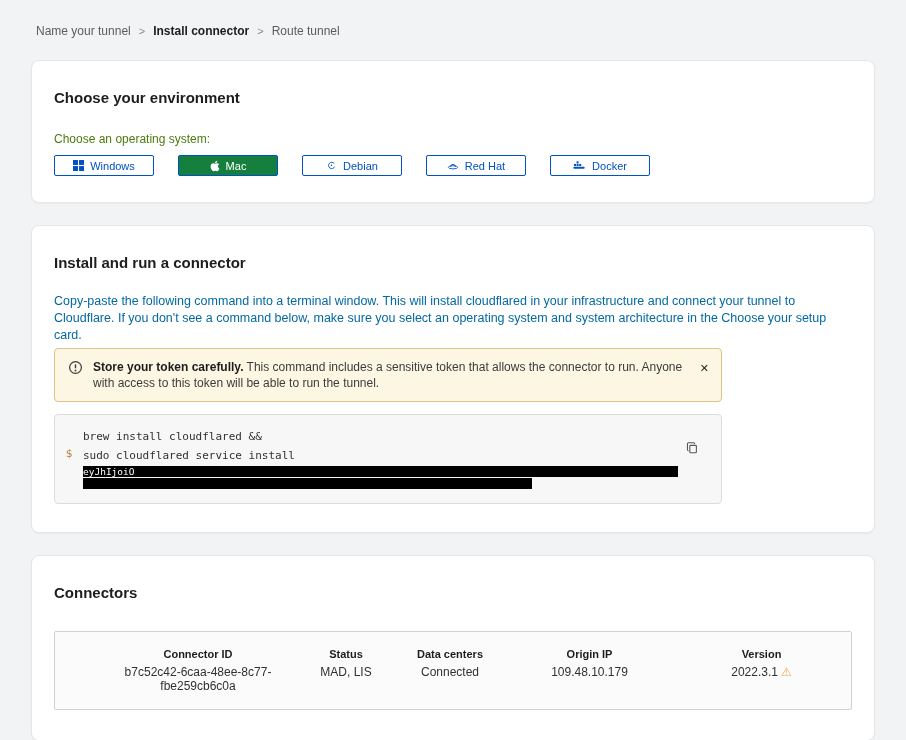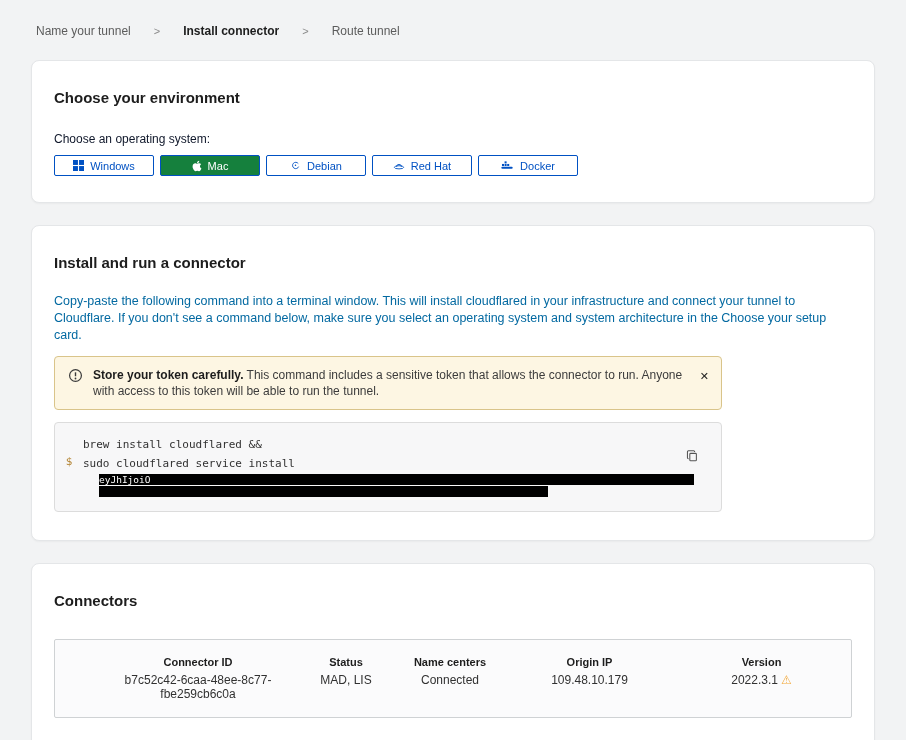--- a/index.html
+++ b/index.html
@@ -9,42 +9,42 @@
     font-family: "Liberation Sans", sans-serif;
     color: #313131;
   }
   
   .breadcrumb {
     padding: 24px 36px 0 36px;
     font-size: 12px;
     color: #5c5c5c;
     display: flex;
     align-items: center;
-    gap: 23px;
+    gap: 8px;
   }
   .crumb { cursor: pointer; }
   .crumb.active { font-weight: bold; color: #1d1d1d; }
   .crumb-sep { color: #8a8a8a; font-size: 11px; }
 
   
   .card {
     background: #ffffff;
     border: 1px solid #e4e6e8;
     border-radius: 8px;
     margin: 0 31px;
     box-shadow: 0 1px 2px rgba(0,0,0,0.04);
   }
   .card-1 { margin-top: 22px; padding: 28px 22px 26px 22px; }
   .card-2 { margin-top: 22px; padding: 28px 22px 28px 22px; }
   .card-3 { margin-top: 22px; padding: 28px 22px 30px 22px; }
   .card-title { font-size: 15px; font-weight: bold; color: #1d1d1d; }
 
   
-  .os-label { margin-top: 26px; font-size: 12px; color: #0f172a; }
-  .os-row { margin-top: 9px; display: flex; gap: 6px; }
+  .os-label { margin-top: 26px; font-size: 12px; color: #4d7c0f; }
+  .os-row { margin-top: 9px; display: flex; gap: 24px; }
   .os-btn {
     width: 100px; height: 21px;
     border: 1px solid #0051c3;
     background: #ffffff;
     color: #0051c3;
     font-family: "Liberation Sans", sans-serif;
     font-size: 11px;
     border-radius: 2px;
     display: flex; align-items: center; justify-content: center;
     gap: 6px;
@@ -55,21 +55,21 @@
 
   
   .description {
     margin-top: 22px;
     font-size: 12.5px;
     line-height: 17px;
     color: #0369a1;
     max-width: 800px;
   }
   .warning-banner {
-    margin-top: 12px;
+    margin-top: 4px;
     width: 668px;
     background: #fdf6e3;
     border: 1px solid #d9c48a;
     border-radius: 4px;
     padding: 10px 12px 10px 13px;
     display: flex;
     align-items: flex-start;
   }
   .warn-icon { flex: 0 0 auto; margin-top: 1px; margin-right: 10px; }
   .warn-text { flex: 1 1 auto; font-size: 12px; line-height: 16px; color: #3c3c3c; }
@@ -105,21 +105,20 @@
   .token-line {
     background: #000000;
     height: 11px;
     width: 595px;
     margin-top: 1px;
     color: #ffffff;
     font-size: 9.5px;
     line-height: 11px;
     overflow: hidden;
     white-space: nowrap;
-    margin-left: 16px;
   }
   .token-line.short { width: 449px; }
   .copy-btn {
     position: absolute;
     right: 22px; top: 26px;
     background: transparent; border: none; cursor: pointer; padding: 0;
   }
 
   
   .connector-table {
@@ -254,21 +253,21 @@
   </div>
 </div>
 
 <div class="card card-3">
   <div class="card-title">Connectors</div>
 
   <div class="connector-table">
     <div class="t-row t-head">
       <div class="t-cell">Connector ID</div>
       <div class="t-cell">Status</div>
-      <div class="t-cell">Name centers</div>
+      <div class="t-cell">Data centers</div>
       <div class="t-cell">Origin IP</div>
       <div class="t-cell">Version</div>
     </div>
     <div class="t-row t-body">
       <div class="t-cell">b7c52c42-6caa-48ee-8c77-fbe259cb6c0a</div>
       <div class="t-cell">MAD, LIS</div>
       <div class="t-cell status-connected">Connected</div>
       <div class="t-cell">109.48.10.179</div>
       <div class="t-cell"><span>2022.3.1</span><span class="version-warning">⚠</span></div>
     </div>

